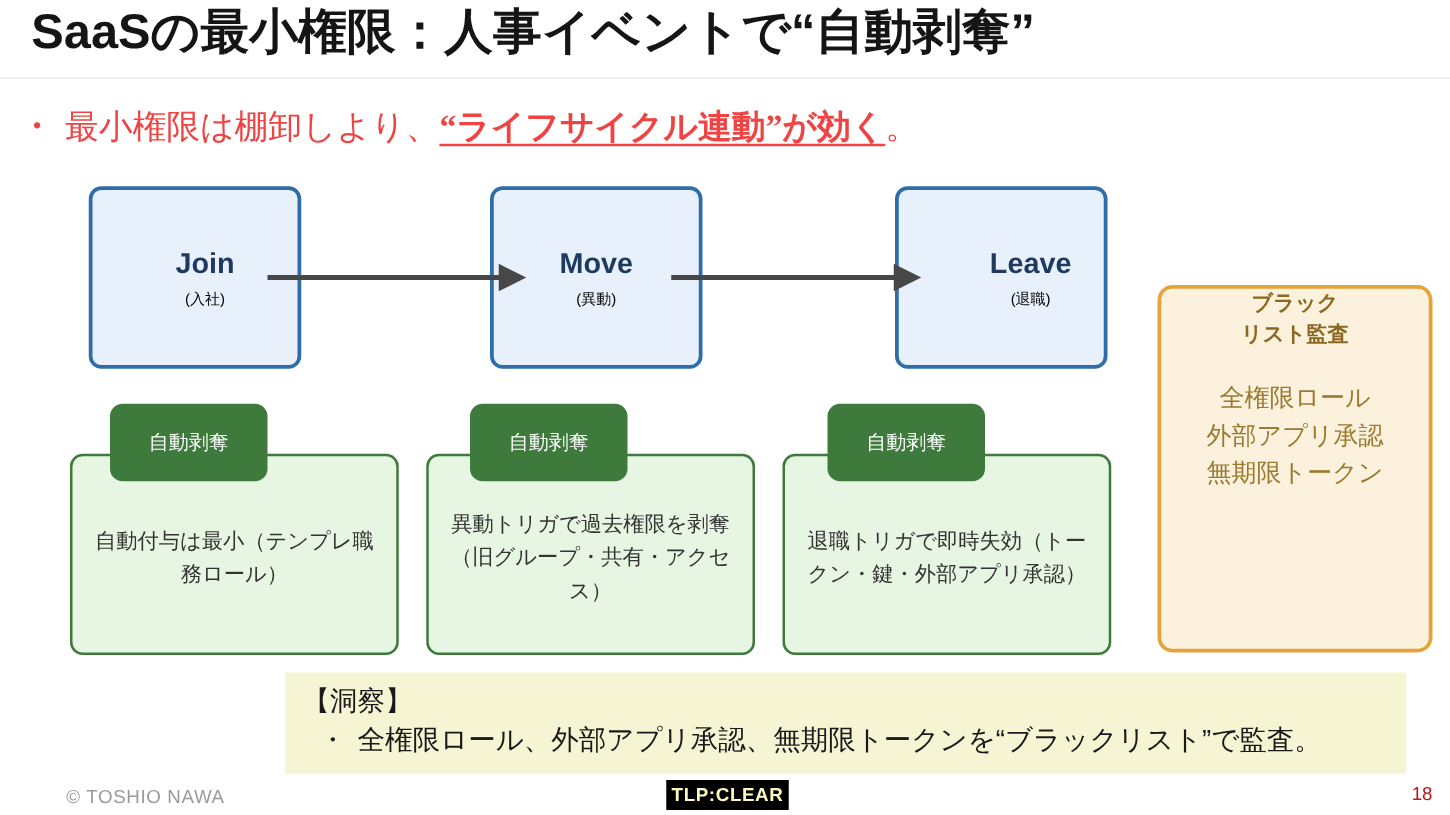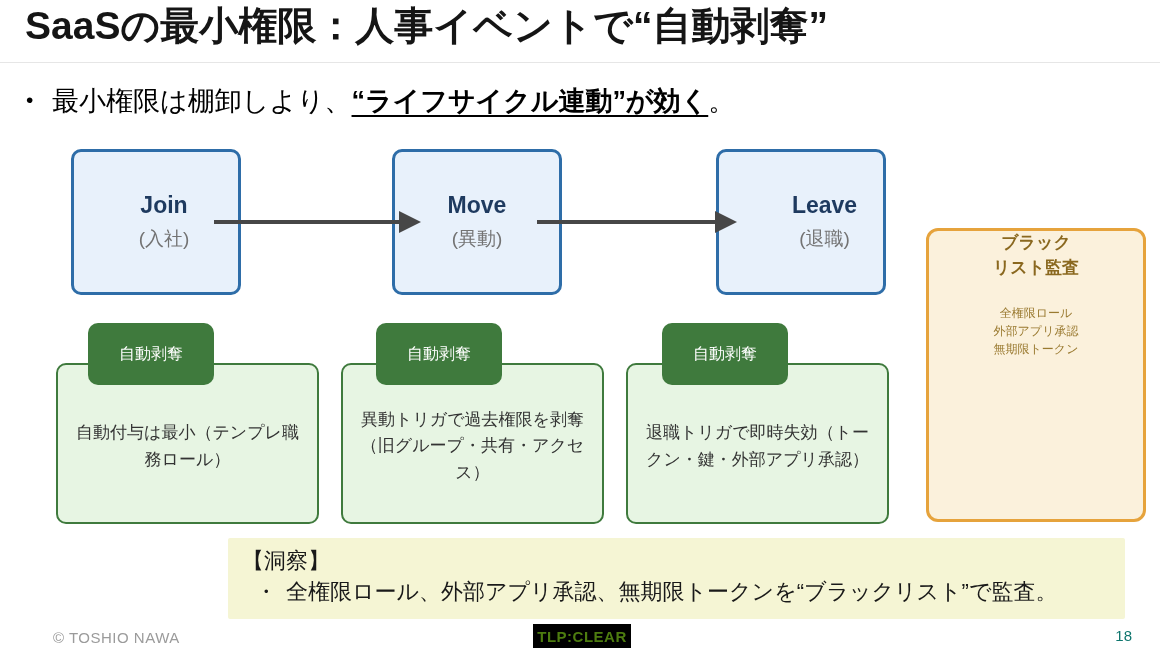--- a/index.html
+++ b/index.html
@@ -7,34 +7,34 @@
     position:relative; width:1160px; height:652px; background:#ffffff;
     font-family:"Liberation Sans", sans-serif; overflow:hidden;
   }
   .title {
     position:absolute; left:25px; top:3px; margin:0;
     font-size:39px; font-weight:600; color:#151515; line-height:1.2; white-space:nowrap;
   }
   .rule { position:absolute; left:0; top:62px; width:1160px; height:1px; background:#e6e6e6; }
 
   .lead {
-    position:absolute; left:26px; top:84px; font-size:27px; color:#000000;
-    line-height:1.3; white-space:nowrap;
+    position:absolute; left:26px; top:84px; font-size:27px; color:#ef4444;
+    line-height:1.3; white-space:nowrap;font-family:Liberation Serif, serif;
   }
   .lead .marker { display:inline-block; width:26px; font-size:21px; vertical-align:3px; }
   .lead .em { font-weight:bold; text-decoration:underline; text-decoration-thickness:2px; text-underline-offset:5px; }
 
   .stage {
     position:absolute; top:149px; width:170px; height:146px; box-sizing:border-box;
     background:#e8f1fb; border:3px solid #2e6da8; border-radius:10px;
     display:flex; flex-direction:column; align-items:center; justify-content:center; gap:7px; z-index:1;
   }
   .s1 { left:71px;padding-left:16px; } .s2 { left:392px; } .s3 { left:716px;padding-left:47px; }
   .stage .name { font-size:23px; font-weight:bold; color:#1e3a5f; }
-  .stage .sub  { font-size:19px; color:#737373; }
+  .stage .sub  { font-size:12px; color:#000000; }
 
   .arrow-line { position:absolute; top:220px; height:4px; background:#474747; z-index:3; }
   .al1 { left:214px; width:186px; } .al2 { left:537px; width:179px; }
   .arrow-head {
     position:absolute; top:211px; width:0; height:0; z-index:3;
     border-top:11px solid transparent; border-bottom:11px solid transparent; border-left:22px solid #474747;
   }
   .ah1 { left:399px; } .ah2 { left:715px; }
 
   .badge {
@@ -52,36 +52,36 @@
   }
   .d1 { left:56px; } .d2 { left:341px; } .d3 { left:626px; }
 
   .blacklist {
     position:absolute; left:926px; top:228px; width:220px; height:294px; box-sizing:border-box;
     background:#fbf1dc; border:3px solid #e6a33c; border-radius:12px;
     display:flex; flex-direction:column; align-items:center; justify-content:flex-start;
     gap:24px; text-align:center; padding-bottom:28px;
   }
   .blacklist .bl-title { font-size:17px; font-weight:bold; color:#8a681f; line-height:1.45; }
-  .blacklist .bl-items { font-size:12px; color:#9a7a30; line-height:1.5; }
+  .blacklist .bl-items { font-size:20px; color:#9a7a30; line-height:1.5; }
 
   .insight {
     position:absolute; left:228px; top:538px; width:897px; height:81px; box-sizing:border-box;
     background:#f5f5d4; border-radius:2px; padding:7px 14px 12px; font-size:22px; color:#191919; line-height:1.42;
   }
   .insight .row2 { padding-left:13px; white-space:nowrap; }
   .insight .imarker { margin-right:9px; }
 
   .copyright { position:absolute; left:10px; top:629px; font-size:15px; color:#9b9b9b; letter-spacing:0.5px;margin-left:43px; }
   .tlp {
     position:absolute; left:533px; top:624px; width:98px; height:24px;
-    background:#000000; color:#4d7c0f; font-weight:bold; font-size:15px;
+    background:#000000; color:#fef9c3; font-weight:bold; font-size:15px;
     display:flex; align-items:center; justify-content:center; letter-spacing:0.5px;
   }
-  .pagenum { position:absolute; right:28px; top:627px; font-size:15px; color:#0f766e; }
+  .pagenum { position:absolute; right:14px; top:627px; font-size:15px; color:#b91c1c; }
 </style>
 </head>
 <body>
 
 <div class="slide">
 
   <h1 class="title">SaaSの最小権限：人事イベントで“自動剥奪”</h1>
   <div class="rule"></div>
 
   <div class="lead">

